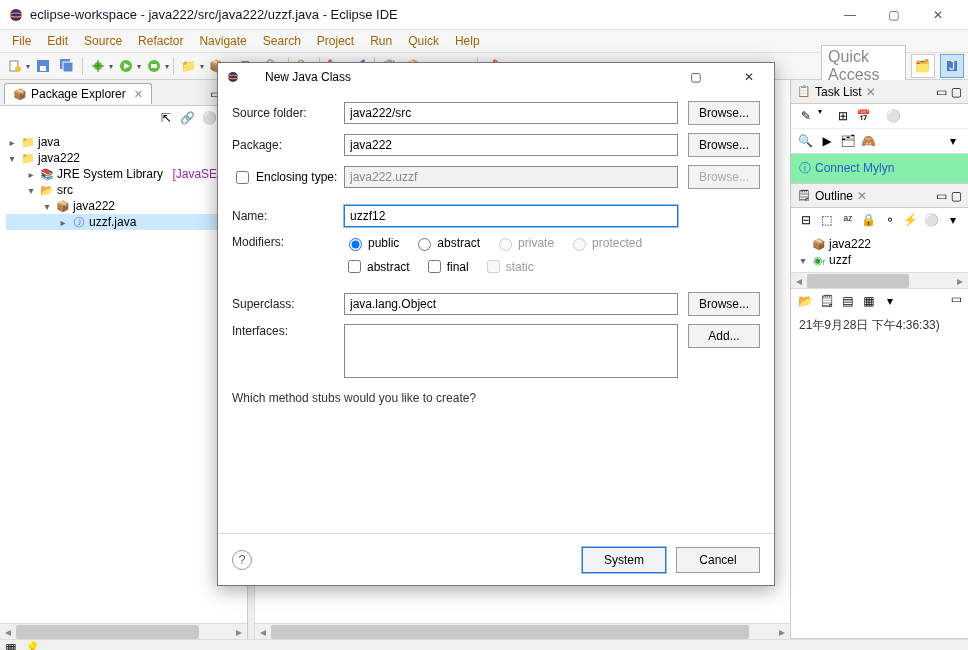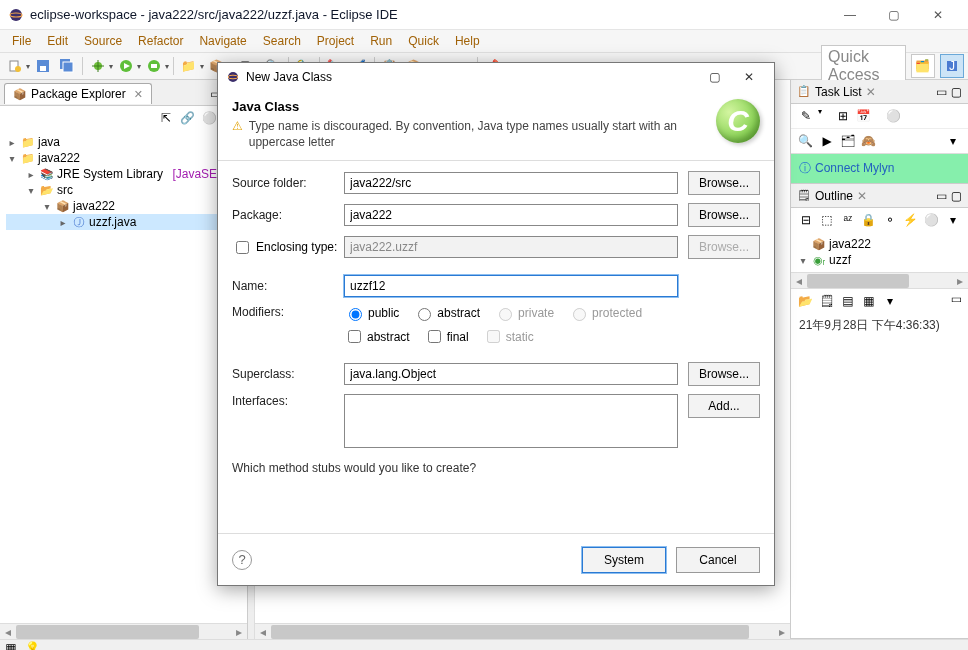--- a/index.html
+++ b/index.html
@@ -58,21 +58,21 @@
 .outline-item { display: flex; align-items: center; gap: 3px; padding: 1px 0; }
 
 
 .hscroll { height: 16px; background: #f0f0f0; border-top: 1px solid #ddd; display: flex; align-items: center; }
 .hscroll .track { flex: 1; height: 16px; position: relative; }
 .hscroll .thumb { position: absolute; height: 14px; background: #c8c8c8; top: 1px; border-radius: 2px; }
 .hscroll .arrow { width: 16px; text-align: center; color: #888; }
 
 
 .modal { position: absolute; left: 217px; top: 62px; width: 558px; height: 524px; background: #fff; border: 1px solid #777; box-shadow: 0 4px 18px rgba(0,0,0,0.35); display: flex; flex-direction: column; }
-.modal .dlg-title { height: 28px; display: flex; align-items: center; padding: 0 8px; background: #fff; }
+.modal .dlg-title { height: 28px; display: flex; align-items: center; padding: 0 8px; background: #fff; gap: 19px; }
 .modal .dlg-title .spacer { flex: 1; }
 .modal .dlg-title .dlg-btn { width: 34px; height: 24px; display: flex; align-items: center; justify-content: center; color: #333; }
 .dlg-header { padding: 8px 14px 10px; border-bottom: 1px solid #ddd; display: flex; align-items: flex-start; background: #fff; }
 .dlg-header .hdr-left { flex: 1; }
 .dlg-header h2 { margin: 0 0 4px; font-size: 13px; font-weight: 600; }
 .dlg-header .warn-line { display: flex; align-items: flex-start; gap: 6px; color: #444; font-size: 12px; line-height: 1.35; }
 .big-c { width: 44px; height: 44px; border-radius: 50%; background: radial-gradient(circle at 30% 30%, #d3f5a0, #5fbf2a); display: flex; align-items: center; justify-content: center; color: #fff; font-size: 30px; font-weight: bold; font-style: italic; box-shadow: inset -3px -4px 6px rgba(0,0,0,0.25), 2px 2px 4px rgba(0,0,0,.2); }
 
 .dlg-body { flex: 1; padding: 10px 14px; overflow: hidden; }
 .form-row { display: flex; align-items: center; margin-bottom: 8px; }
@@ -372,30 +372,20 @@
     <svg width="14" height="14">
         <circle cx="7" cy="7" r="5" fill="#3b2e6b"></circle>
         <ellipse cx="7" cy="7" rx="5" ry="1.8" fill="none" stroke="#f7a84b"></ellipse>
       </svg>
     <span style="margin-left:6px">New Java Class</span>
     <div class="spacer"></div>
     <div class="dlg-btn">▢</div>
     <div class="dlg-btn">✕</div>
   </div>
 
-  <div class="dlg-header">
-    <div class="hdr-left">
-      <h2>Java Class</h2>
-      <div class="warn-line">
-        <span style="color:#e2a100">⚠</span>
-        <span>Type name is discouraged. By convention, Java type names usually start with an uppercase letter</span>
-      </div>
-    </div>
-    <div class="big-c">C</div>
-  </div>
 
   <div class="dlg-body">
     <div class="form-row">
       <span class="lbl">Source folder:</span>
       <span class="fld"><input type="text" value="java222/src" style=""></span>
       <button class="btn">Browse...</button>
     </div>
     <div class="form-row">
       <span class="lbl">Package:</span>
       <span class="fld"><input type="text" value="java222" style=""></span>

